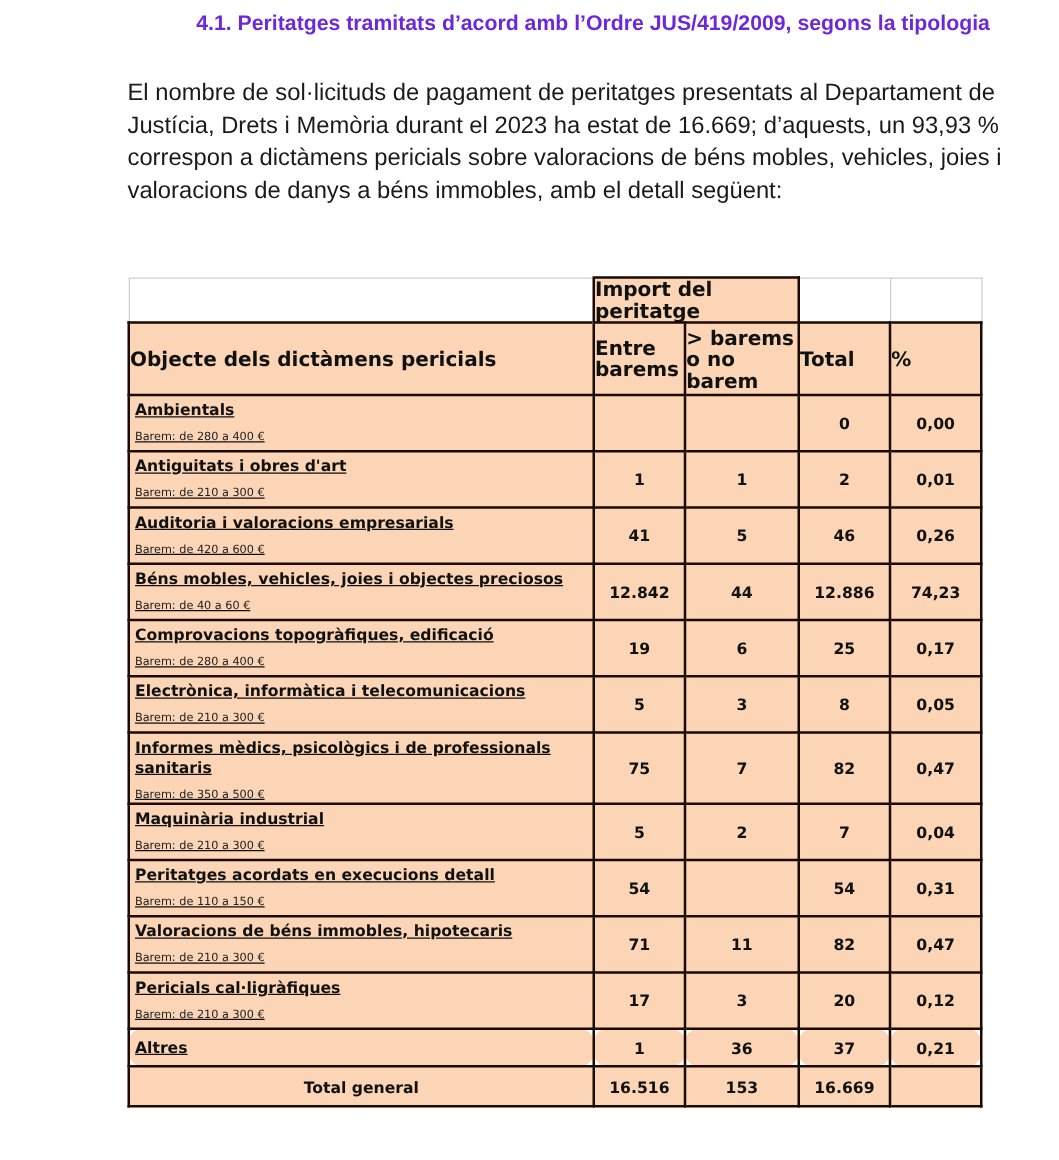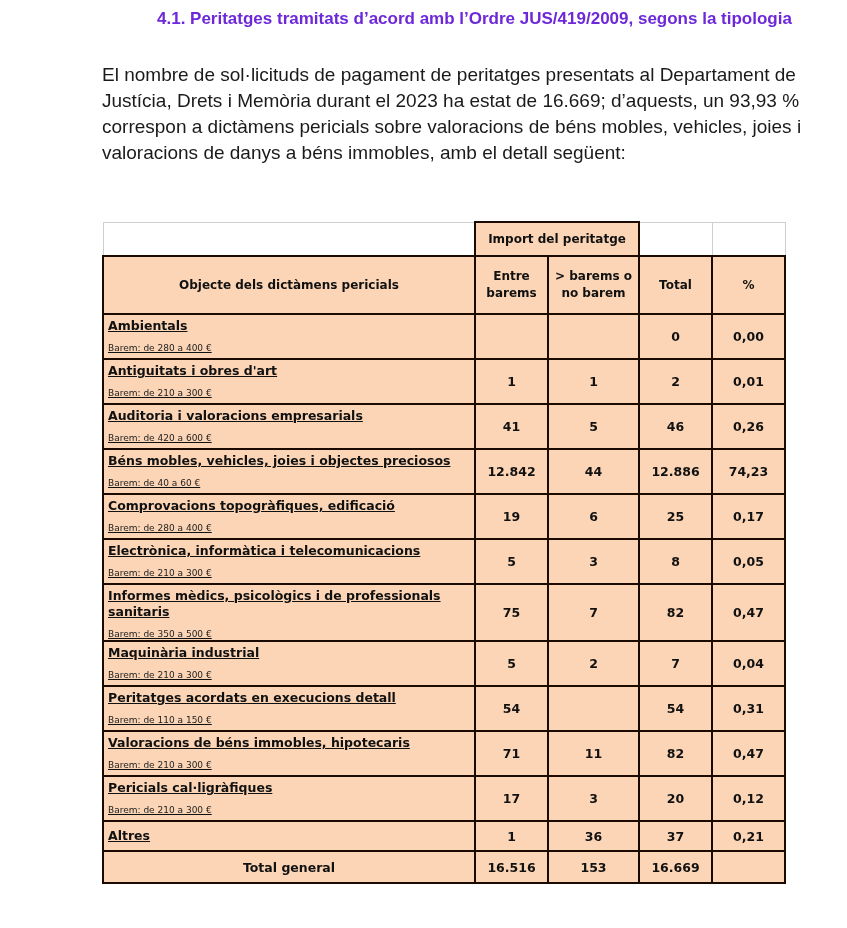--- a/index.html
+++ b/index.html
@@ -18,27 +18,27 @@
     position: absolute; left: 102px; top: 221px;
     border-collapse: collapse; table-layout: fixed;
     font-family: "DejaVu Sans", sans-serif; color: #111;
   }
   table.tbl td { padding: 0; }
   .c1 { width: 372px; } .c2 { width: 73px; } .c3 { width: 91px; } .c4 { width: 73px; } .c5 { width: 73px; }
   .fill { background: #fbd5b5; }
   .bd { border: 2px solid #1a0a00; }
   .ghost { border: 1.5px solid #cfcfcf; background: #fff; }
   .ghost-left { border-right: 2px solid #1a0a00; }
-  .hdr { font-weight: bold; font-size: 12px; text-align: center; vertical-align: middle; line-height: 17px; }
+  .hdr { font-weight: bold; font-size: 16px; vertical-align: middle; line-height: 17px; }
   .num { font-weight: bold; font-size: 12.5px; text-align: center; vertical-align: middle; }
   .cat { vertical-align: top; padding: 3px 4px 0 4px !important; text-decoration: underline; }
   .cat-name { font-weight: bold; font-size: 12.5px; line-height: 16px; display: block; }
   .cat-sub { font-size: 9px; line-height: 12px; display: block; margin-top: 8px; color: #222; }
   tr.row td { height: 40px; }
-  tr.row-single td { height: 28px; }
+  tr.row-single td { height: 28px; border-radius: 11px; }
   tr.row-single .cat { vertical-align: middle; padding-top: 0 !important; }
   tr.total td { height: 30px; }
 </style>
 </head>
 <body>
 
 <div class="heading">4.1. Peritatges tramitats d’acord amb l’Ordre JUS/419/2009, segons la tipologia</div>
 <div class="intro">El nombre de sol·licituds de pagament de peritatges presentats al Departament de Justícia, Drets i Memòria durant el 2023 ha estat de 16.669; d’aquests, un 93,93 % correspon a dictàmens pericials sobre valoracions de béns mobles, vehicles, joies i valoracions de danys a béns immobles, amb el detall següent:</div>
 
 <table class="tbl">

